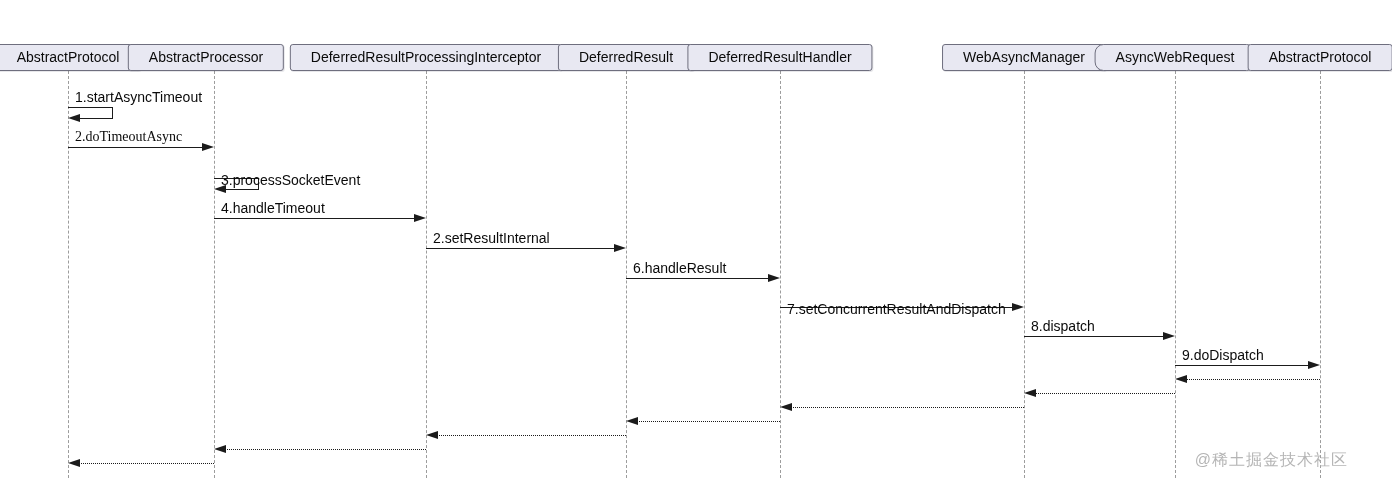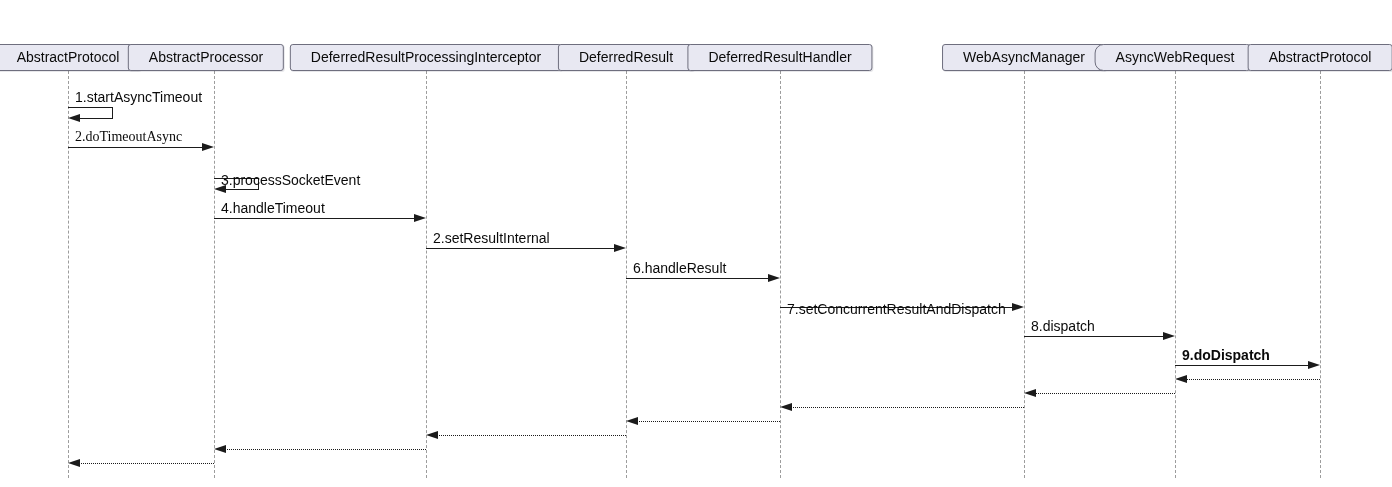--- a/index.html
+++ b/index.html
@@ -88,31 +88,32 @@
       <div class="head-r" style="left: 614px; top: 244px;"></div>
       <div class="mlabel" style="left: 633px; top: 260px;">6.handleResult</div>
       <div class="hline" style="left: 626px; top: 278px; width: 143px;"></div>
       <div class="head-r" style="left: 768px; top: 274px;"></div>
       <div class="mlabel" style="left: 787px; top: 301px;">7.setConcurrentResultAndDispatch</div>
       <div class="hline" style="left: 780px; top: 307px; width: 233px;"></div>
       <div class="head-r" style="left: 1012px; top: 303px;"></div>
       <div class="mlabel" style="left: 1031px; top: 318px;">8.dispatch</div>
       <div class="hline" style="left: 1024px; top: 336px; width: 140px;"></div>
       <div class="head-r" style="left: 1163px; top: 332px;"></div>
-      <div class="mlabel" style="left: 1182px; top: 347px; font-weight: bold;">9.doDispatch</div>
+      <div class="mlabel" style="left: 1182px; top: 347px;">9.doDispatch</div>
       <div class="hline" style="left: 1175px; top: 365px; width: 134px;"></div>
       <div class="head-r" style="left: 1308px; top: 361px;"></div>
       <div class="dotline" style="left: 1186px; top: 379px; width: 134px;"></div>
       <div class="head-l" style="left: 1175px; top: 375px;"></div>
       <div class="dotline" style="left: 1035px; top: 393px; width: 140px;"></div>
       <div class="head-l" style="left: 1024px; top: 389px;"></div>
       <div class="dotline" style="left: 791px; top: 407px; width: 233px;"></div>
       <div class="head-l" style="left: 780px; top: 403px;"></div>
       <div class="dotline" style="left: 637px; top: 421px; width: 143px;"></div>
       <div class="head-l" style="left: 626px; top: 417px;"></div>
       <div class="dotline" style="left: 437px; top: 435px; width: 189px;"></div>
       <div class="head-l" style="left: 426px; top: 431px;"></div>
       <div class="dotline" style="left: 225px; top: 449px; width: 201px;"></div>
       <div class="head-l" style="left: 214px; top: 445px;"></div>
       <div class="dotline" style="left: 79px; top: 463px; width: 135px;"></div>
       <div class="head-l" style="left: 68px; top: 459px;"></div>
     </div>
+  <div class="watermark">@稀土掘金技术社区</div>
 </div>
 
 </body></html>

